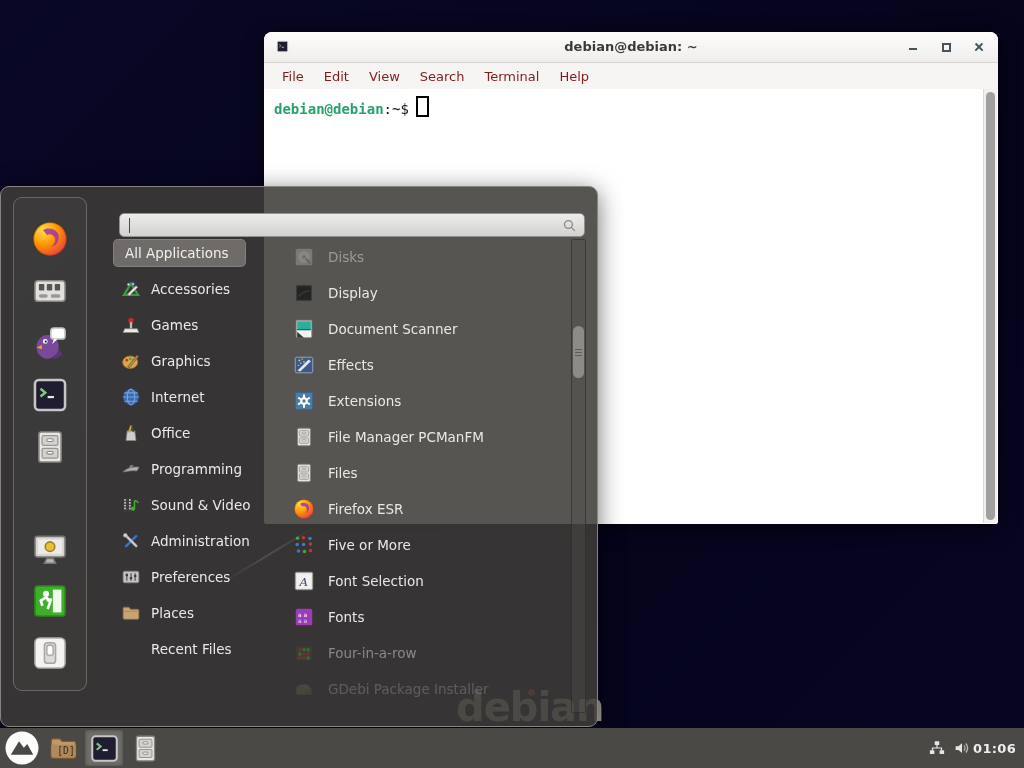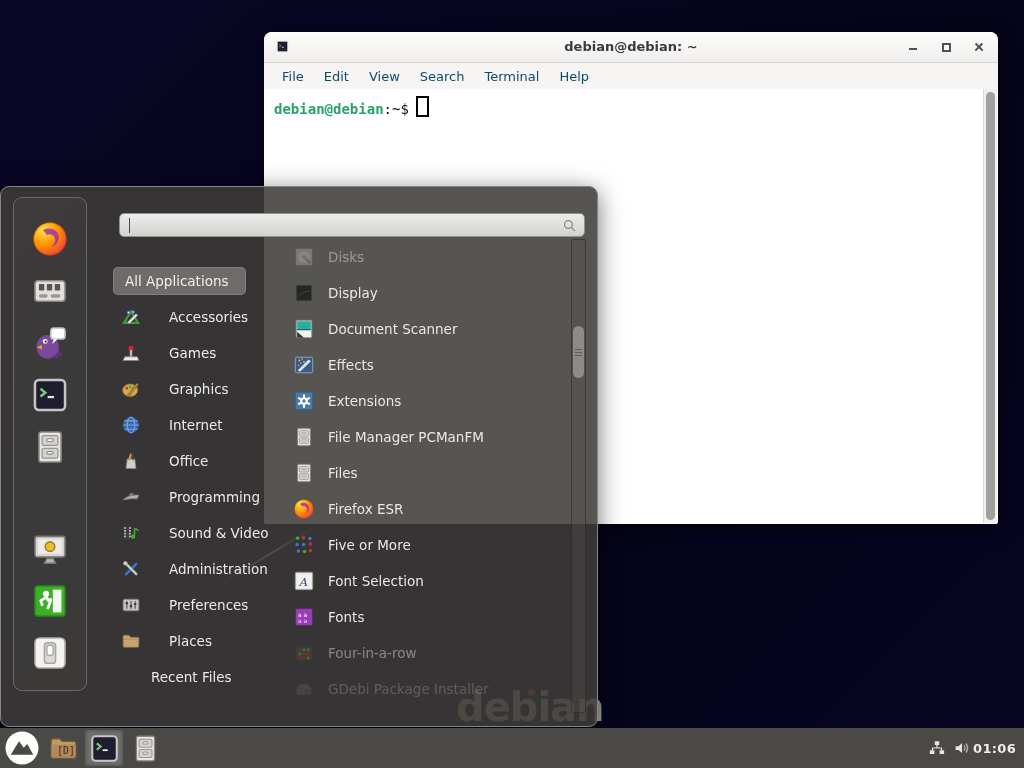--- a/index.html
+++ b/index.html
@@ -25,21 +25,21 @@
   .title{position:absolute;left:0;right:0;top:0;height:30px;line-height:30px;text-align:center;
     font-weight:bold;font-size:13px;color:#3a3a3c;}
   .winbtns{position:absolute;right:12px;top:0;height:30px;display:flex;align-items:center;gap:19px;z-index:2;}
   .wb{width:14px;height:14px;position:relative;cursor:pointer;}
   .wb-min::after{content:"";position:absolute;left:3px;bottom:4px;width:8px;height:2px;background:#45555d;}
   .wb-max::after{content:"";position:absolute;left:3px;top:3px;width:5px;height:5px;border:2px solid #45555d;}
   .wb-close::before,.wb-close::after{content:"";position:absolute;left:2px;top:6px;width:10px;height:2.4px;background:#45555d;}
   .wb-close::before{transform:rotate(45deg);} .wb-close::after{transform:rotate(-45deg);}
   .menubar{height:26px;background:#f6f5f3;display:flex;align-items:center;padding-left:8px;
     border-bottom:1px solid #eceae8;}
-  .tmenu-item{padding:0 10px;font-size:13px;color:#0c4a6e;cursor:pointer;}
+  .tmenu-item{padding:0 10px;font-size:13px;color:#7f1d1d;cursor:pointer;}
   .term-body{position:absolute;top:57px;bottom:0;left:0;right:0;background:#fff;border-radius:0 0 3px 3px;text-align:center;}
   .prompt{position:absolute;left:10px;top:7px;font-family:"DejaVu Sans Mono",monospace;font-size:14px;white-space:pre;}
   .p-user{color:#26a269;font-weight:bold;}
   .p-rest{color:#171421;}
   .cursor{display:inline-block;width:9px;height:17px;border:2px solid #000;margin-left:7px;vertical-align:text-bottom;background:#fff;}
   .term-scrollbar{position:absolute;top:0;bottom:1px;right:1px;width:13px;background:#f1f0ee;
     border-left:1px solid #dbd9d7;border-radius:0 0 3px 0;cursor:pointer;}
   .term-thumb{position:absolute;left:2px;right:2px;top:3px;bottom:3px;background:#a2a09e;border-radius:6px;}
 
   
@@ -52,25 +52,25 @@
   .fav-group{display:flex;flex-direction:column;align-items:center;gap:14px;}
   .fav-item{width:38px;height:38px;cursor:pointer;}
   .fav-item svg{width:38px;height:38px;display:block;}
   .search-box{position:absolute;left:118px;top:26px;width:466px;height:24px;box-sizing:border-box;
     background:linear-gradient(#ececea,#d2d2d0);border:1px solid #96908a;border-radius:5px;}
   .search-input{position:absolute;left:0;top:0;width:100%;height:100%;box-sizing:border-box;background:transparent;
     border:none;outline:none;padding:0 26px 0 9px;font-size:13px;color:#222;font-family:"DejaVu Sans",sans-serif;}
   .caret{position:absolute;left:9px;top:4px;width:1px;height:15px;background:#4a4a4a;}
   .mag{position:absolute;right:6px;top:3px;width:17px;height:17px;}
   .mag svg{width:17px;height:17px;display:block;}
-  .categories{position:absolute;left:112px;top:80px;width:166px;}
+  .categories{position:absolute;left:112px;top:52px;width:166px;}
   .all-apps{width:133px;height:28px;line-height:27px;box-sizing:border-box;padding-left:11px;margin-bottom:4px;
     background:#6e6b68;border:1px solid rgba(255,255,255,.14);border-radius:5px;
     color:#f2f0ee;font-size:13.5px;cursor:pointer;}
-  .cat-row{height:36px;display:flex;align-items:center;gap:28px;padding-left:8px;cursor:pointer;
+  .cat-row{height:36px;display:flex;align-items:center;gap:10px;padding-left:8px;cursor:pointer;
     color:#eceae7;font-size:13.5px;}
   .cat-row.no-icon{padding-left:38px;}
   .cat-icon svg{width:20px;height:20px;display:block;}
   .apps{position:absolute;left:280px;top:52px;width:292px;}
   .app-row{height:36px;display:flex;align-items:center;gap:13px;padding-left:12px;cursor:pointer;
     color:#eae8e5;font-size:13.5px;}
   .app-icon svg{width:22px;height:22px;display:block;}
   .app-row.faded{opacity:.45;}
   .app-row.vfaded{opacity:.22;}
   .menu-scrollbar{position:absolute;right:11px;top:52px;bottom:13px;width:15px;box-sizing:border-box;

